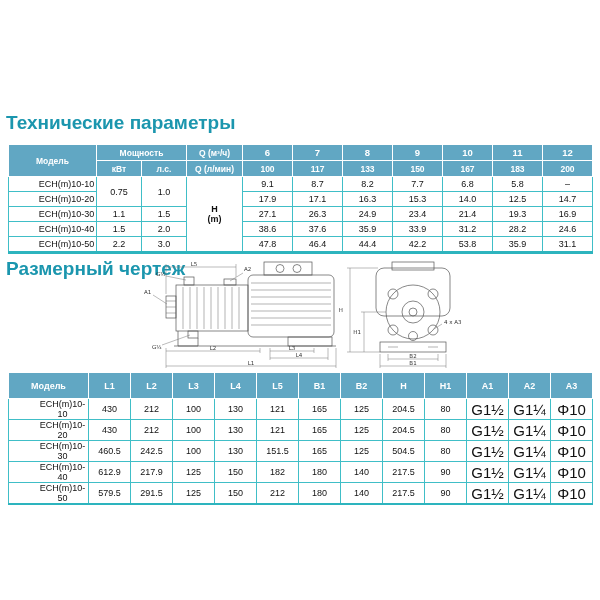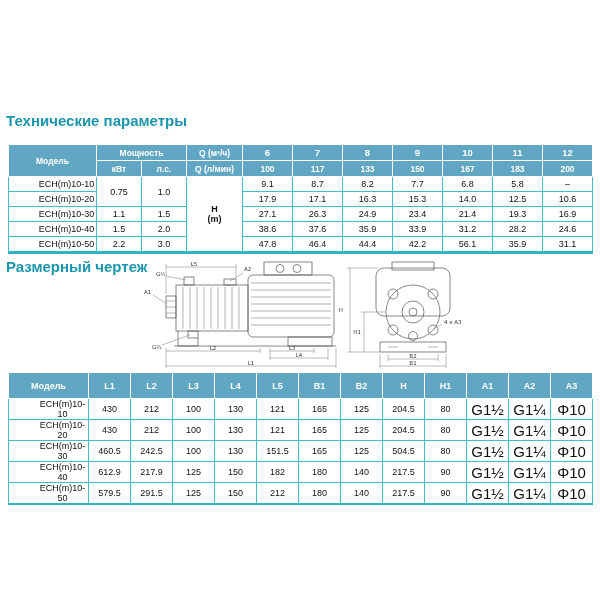--- a/index.html
+++ b/index.html
@@ -1,21 +1,21 @@
 <!DOCTYPE html>
 <html><head>
 <meta charset="utf-8">
 <style>
   html,body{margin:0;padding:0;}
   body{
     width:600px;height:600px;background:#ffffff;position:relative;overflow:hidden;
     font-family:"Liberation Sans", sans-serif;color:#1a1a1a;
   }
   .section-title{
-    position:absolute;left:6px;color:#1b96ae;font-weight:bold;font-size:15px;letter-spacing:0px;
+    position:absolute;left:6px;color:#1b96ae;font-weight:bold;font-size:19px;letter-spacing:0px;
   }
   #title-tech{top:112px;}
   #title-dim{top:258px;}
 
   table{border-collapse:collapse;table-layout:fixed;position:absolute;left:8px;width:584px;}
   #tech-table{top:144px;font-size:9px;}
   #dim-table{top:372px;font-size:9px;}
 
   th{
     background:#61a7c3;color:#ffffff;font-weight:bold;border:1px solid #ffffff;
@@ -103,21 +103,21 @@
     <td>–</td>
   </tr>
   <tr>
     <td class="model-cell">ECH(m)10-20</td>
     <td>17.9</td>
     <td>17.1</td>
     <td>16.3</td>
     <td>15.3</td>
     <td>14.0</td>
     <td>12.5</td>
-    <td>10.6</td>
+    <td>14.7</td>
   </tr>
   <tr>
     <td class="model-cell">ECH(m)10-30</td>
     <td>1.1</td>
     <td>1.5</td>
     <td>27.1</td>
     <td>26.3</td>
     <td>24.9</td>
     <td>23.4</td>
     <td>21.4</td>
@@ -137,21 +137,21 @@
     <td>24.6</td>
   </tr>
   <tr>
     <td class="model-cell">ECH(m)10-50</td>
     <td>2.2</td>
     <td>3.0</td>
     <td>47.8</td>
     <td>46.4</td>
     <td>44.4</td>
     <td>42.2</td>
-    <td>56.1</td>
+    <td>53.8</td>
     <td>35.9</td>
     <td>31.1</td>
   </tr>
 </tbody>
   </table>
 
 <div id="title-dim" class="section-title">Размерный чертеж</div>
 
 <svg id="drawing" viewBox="0 0 345 112">
 

